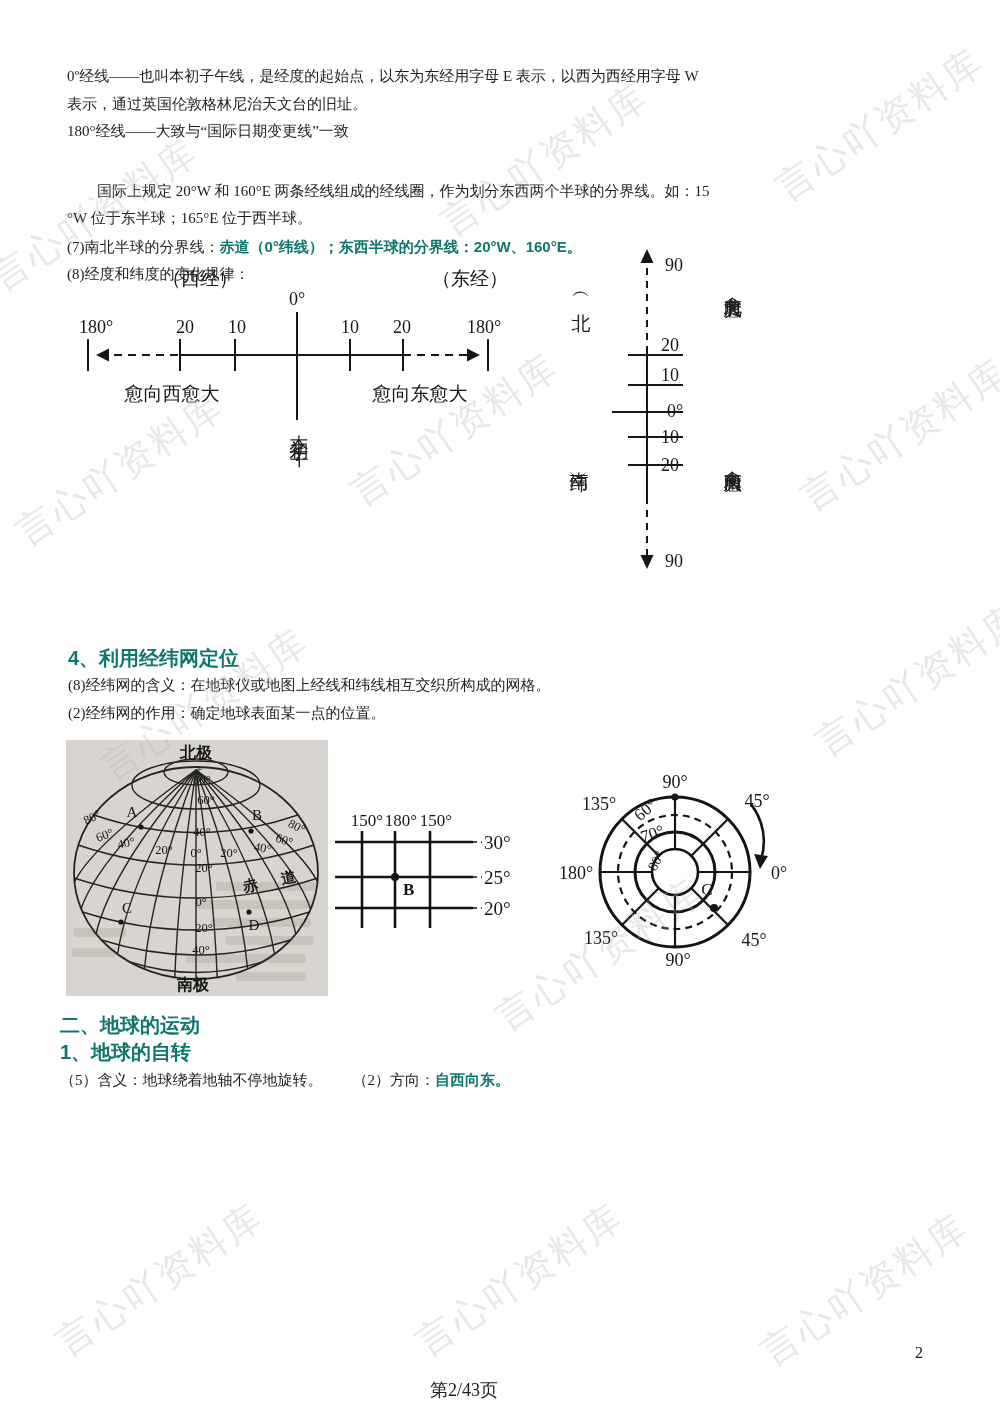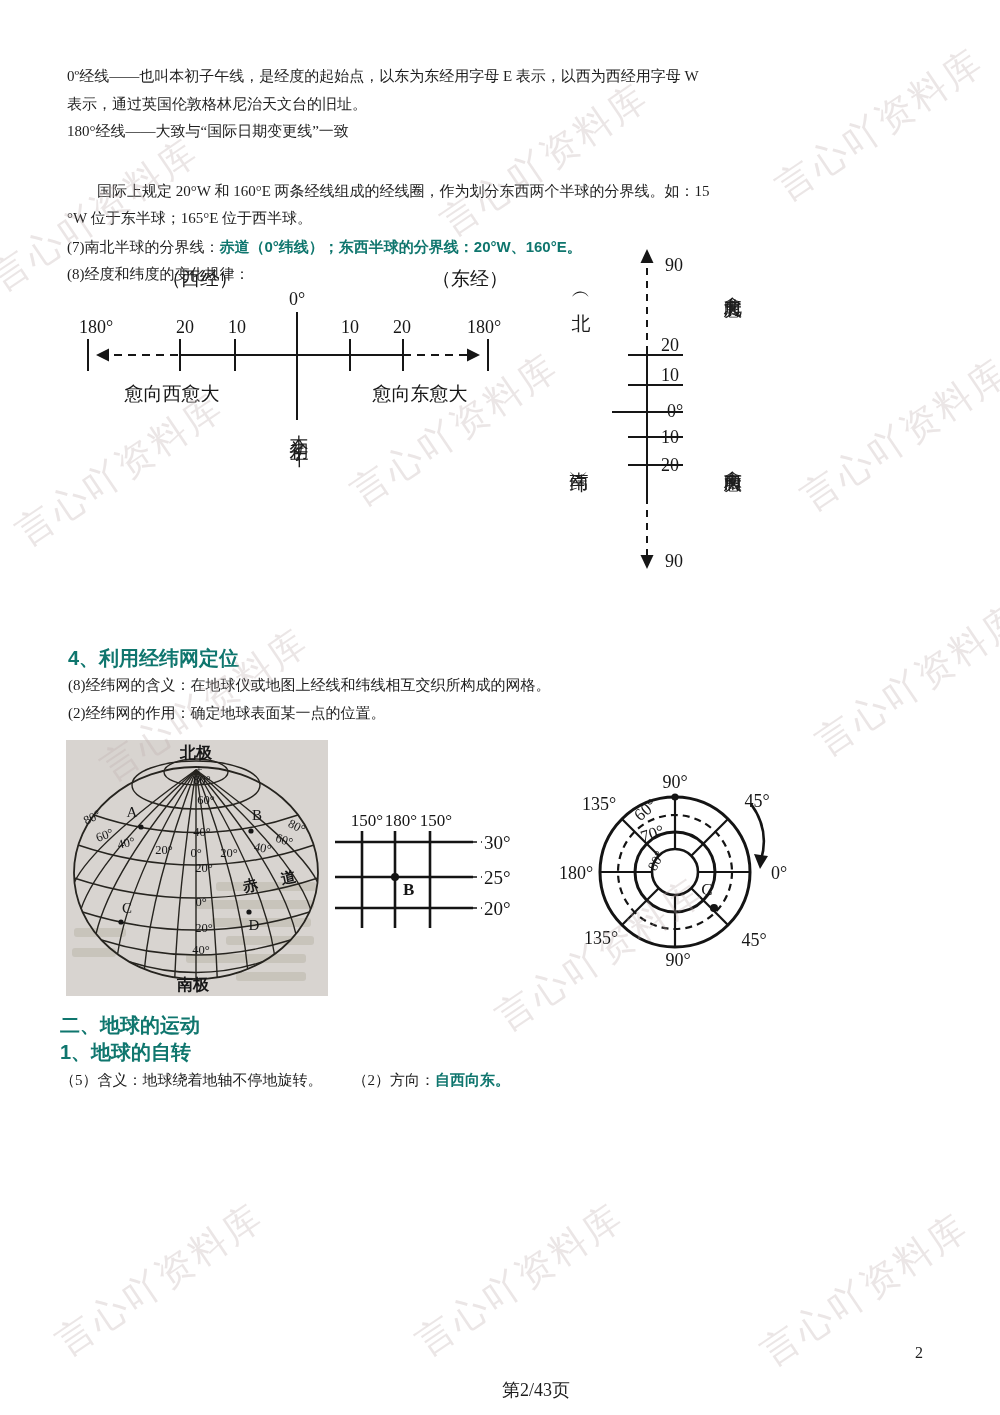--- a/index.html
+++ b/index.html
@@ -259,13 +259,13 @@
   <polygon points="205,101 199,86 213,88" fill="#141414"></polygon>
 </svg>
 
 <div class="abs" style="left:60px;top:1012px;z-index:2">
   <div class="red hd h20">二、地球的运动</div>
   <div class="red hd h20">1、地球的自转</div>
   <div class="txt"><span>（5）含义：地球绕着地轴不停地旋转。</span><span style="display:inline-block;width:30px"></span><span>（2）方向：</span><span class="red hd">自西向东。</span></div>
 </div>
 
 <div class="abs pageno" style="left:915px;top:1344px;z-index:2">2</div>
-<div class="abs footer" style="left:430px;top:1378px;width:140px;text-align:right;z-index:2">第2/43页</div>
+<div class="abs footer" style="left:430px;top:1378px;width:140px;text-align:left;z-index:2">第2/43页</div>
 
 </body></html>

